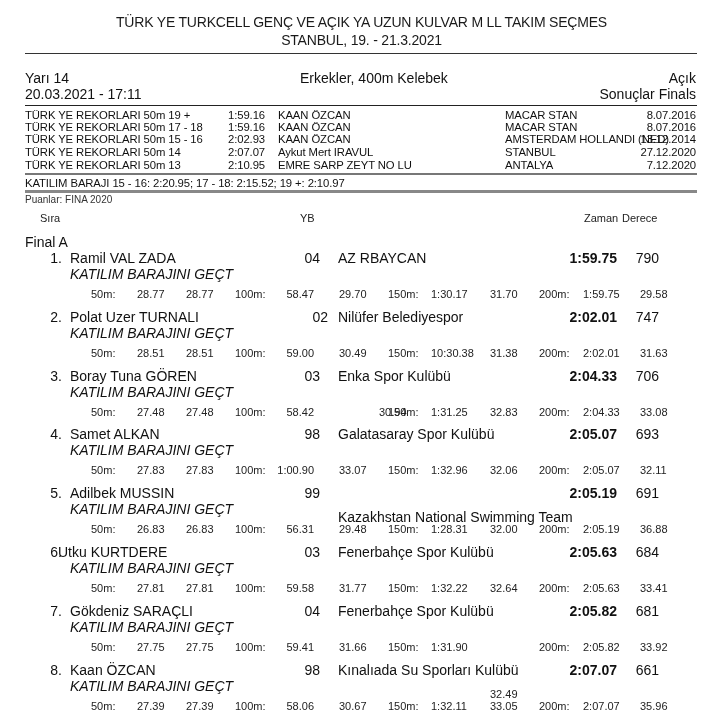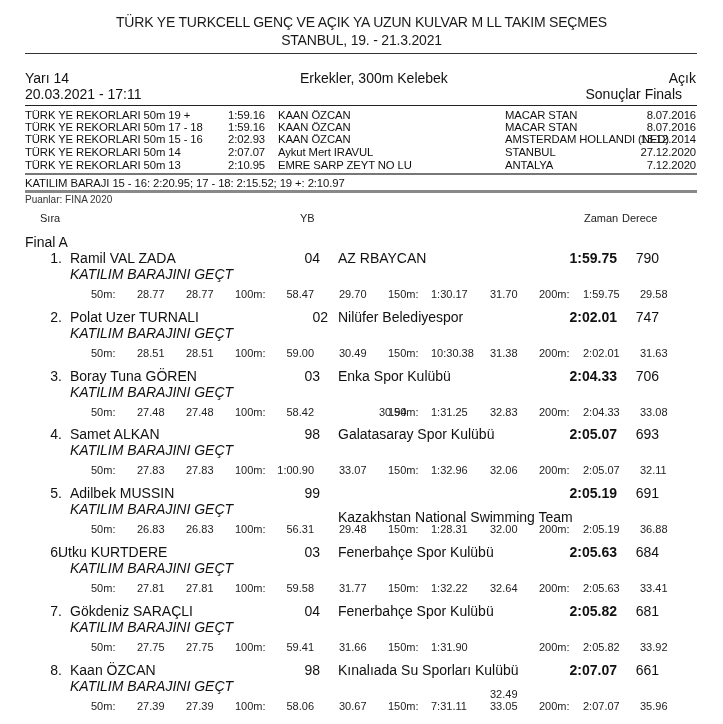--- a/index.html
+++ b/index.html
@@ -21,23 +21,23 @@
 </style>
 </head>
 <body>
 
 <div class="abs title" style="top:14px;">TÜRK YE TURKCELL GENÇ VE AÇIK YA   UZUN KULVAR M LL  TAKIM SEÇMES</div>
 <div class="abs title" style="top:32px;">STANBUL, 19. - 21.3.2021</div>
 <div class="rule" style="top:53px; left:25px; width:672px; border-top:1px solid #333;"></div>
 
 <div class="abs hdr" style="top:70px; left:25px;">Yarı  14</div>
 <div class="abs hdr" style="top:86px; left:25px;">20.03.2021 - 17:11</div>
-<div class="abs hdr" style="top:70px; left:300px;">Erkekler, 300m Kelebek</div>
+<div class="abs hdr" style="top:70px; left:300px;">Erkekler, 400m Kelebek</div>
 <div class="abs hdr right" style="top:70px; right:27px;">Açık</div>
-<div class="abs hdr right" style="top:86px; right:41px;text-align:center;">Sonuçlar Finals</div>
+<div class="abs hdr right" style="top:86px; right:27px;text-align:center;">Sonuçlar Finals</div>
 <div class="rule thin" style="top:105px; left:25px; width:672px;"></div>
 
 <div id="records">
     <div class="abs rec" style="top:109px; left:25px;">TÜRK YE REKORLARI 50m 19 +</div>
        <div class="abs rec right" style="top:109px; left:215px; width:50px;">1:59.16</div>
        <div class="abs rec" style="top:109px; left:278px;">KAAN ÖZCAN</div>
        <div class="abs rec" style="top:109px; left:505px;">MACAR STAN</div>
        <div class="abs rec right" style="top:109px; right:27px;">8.07.2016</div>
     <div class="abs rec" style="top:121px; left:25px;">TÜRK YE REKORLARI 50m 17 - 18</div>
        <div class="abs rec right" style="top:121px; left:215px; width:50px;">1:59.16</div>
@@ -229,19 +229,19 @@
         <div class="abs name bold right" style="top:662px; left:560px; width:57px;">2:07.07</div>
         <div class="abs name right" style="top:662px; left:626px; width:33px;">661</div>
         <div class="abs note" style="top:678px; left:70px;">KATILIM BARAJINI GEÇT</div>
         <div class="abs split" style="top:700px; left:91px;">50m:</div>
         <div class="abs split" style="top:700px; left:137px;">27.39</div>
         <div class="abs split" style="top:700px; left:186px;">27.39</div>
         <div class="abs split" style="top:700px; left:235px;">100m:</div>
         <div class="abs split right" style="top:700px; left:270px; width:44px;">58.06</div>
         <div class="abs split" style="top:700px; left:339px;">30.67</div>
         <div class="abs split" style="top:700px; left:388px;">150m:</div>
-        <div class="abs split" style="top:700px; left:431px;">7:31.11</div>
+        <div class="abs split" style="top:700px; left:431px;">1:32.11</div>
         <div class="abs split" style="top:700px; left:490px;">33.05</div>
         <div class="abs split" style="top:700px; left:539px;">200m:</div>
         <div class="abs split" style="top:700px; left:583px;">2:07.07</div>
         <div class="abs split" style="top:700px; left:640px;">35.96</div>
       </div>
   </div>
 
 </body></html>

